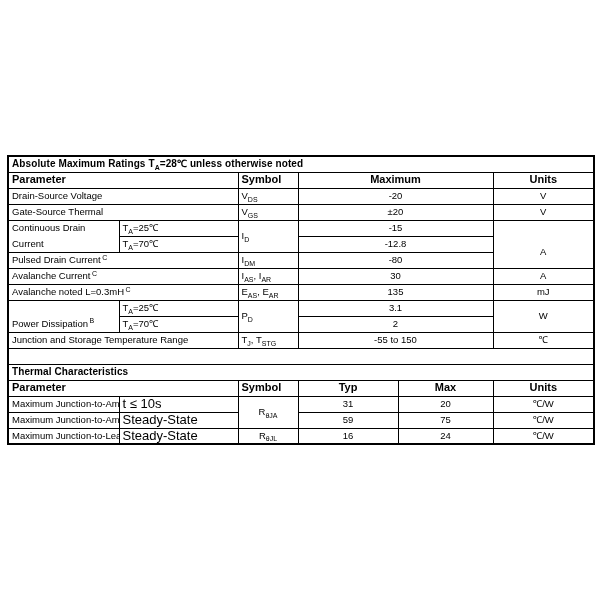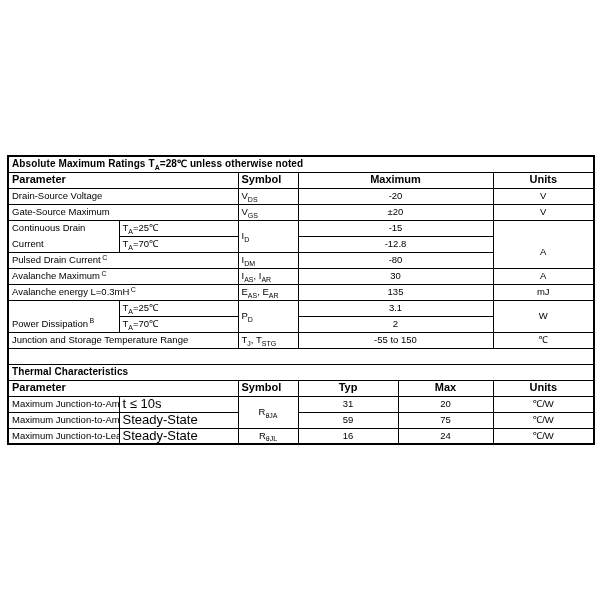--- a/index.html
+++ b/index.html
@@ -124,21 +124,21 @@
         </tr>
 
         <tr>
           <td colspan="2" class="lft">Drain-Source Voltage</td>
           <td class="lft"><span>V</span><sub>DS</sub></td>
           <td colspan="2" class="ctr">-20</td>
           <td class="ctr">V</td>
         </tr>
 
         <tr>
-          <td colspan="2" class="lft">Gate-Source Maximum</td>
+          <td colspan="2" class="lft">Gate-Source Thermal</td>
           <td class="lft"><span>V</span><sub>GS</sub></td>
           <td colspan="2" class="ctr">±20</td>
           <td class="ctr">V</td>
         </tr>
 
         <tr>
           <td class="lft noborder-bottom">Continuous Drain</td>
           <td class="lft"><span>T</span><sub>A</sub><span>=25℃</span></td>
           <td class="lft" rowspan="2"><span>I</span><sub>D</sub></td>
           <td colspan="2" class="ctr">-15</td>
@@ -151,28 +151,28 @@
           <td class="ctr noborder-top noborder-bottom" rowspan="2">A</td>
         </tr>
 
         <tr>
           <td colspan="2" class="lft"><span>Pulsed Drain Current</span><sup>C</sup></td>
           <td class="lft"><span>I</span><sub>DM</sub></td>
           <td colspan="2" class="ctr">-80</td>
         </tr>
 
         <tr>
-          <td colspan="2" class="lft"><span>Avalanche Maximum</span><sup>C</sup></td>
+          <td colspan="2" class="lft"><span>Avalanche Current</span><sup>C</sup></td>
           <td class="lft"><span>I</span><sub>AS</sub>, <span>I</span><sub>AR</sub></td>
           <td colspan="2" class="ctr">30</td>
           <td class="ctr">A</td>
         </tr>
 
         <tr>
-          <td colspan="2" class="lft"><span>Avalanche energy L=0.3mH</span><sup>C</sup></td>
+          <td colspan="2" class="lft"><span>Avalanche noted L=0.3mH</span><sup>C</sup></td>
           <td class="lft"><span>E</span><sub>AS</sub>, <span>E</span><sub>AR</sub></td>
           <td colspan="2" class="ctr">135</td>
           <td class="ctr">mJ</td>
         </tr>
 
         <tr>
           <td class="lft noborder-bottom"></td>
           <td class="lft"><span>T</span><sub>A</sub><span>=25℃</span></td>
           <td class="lft" rowspan="2"><span>P</span><sub>D</sub></td>
           <td colspan="2" class="ctr">3.1</td>

